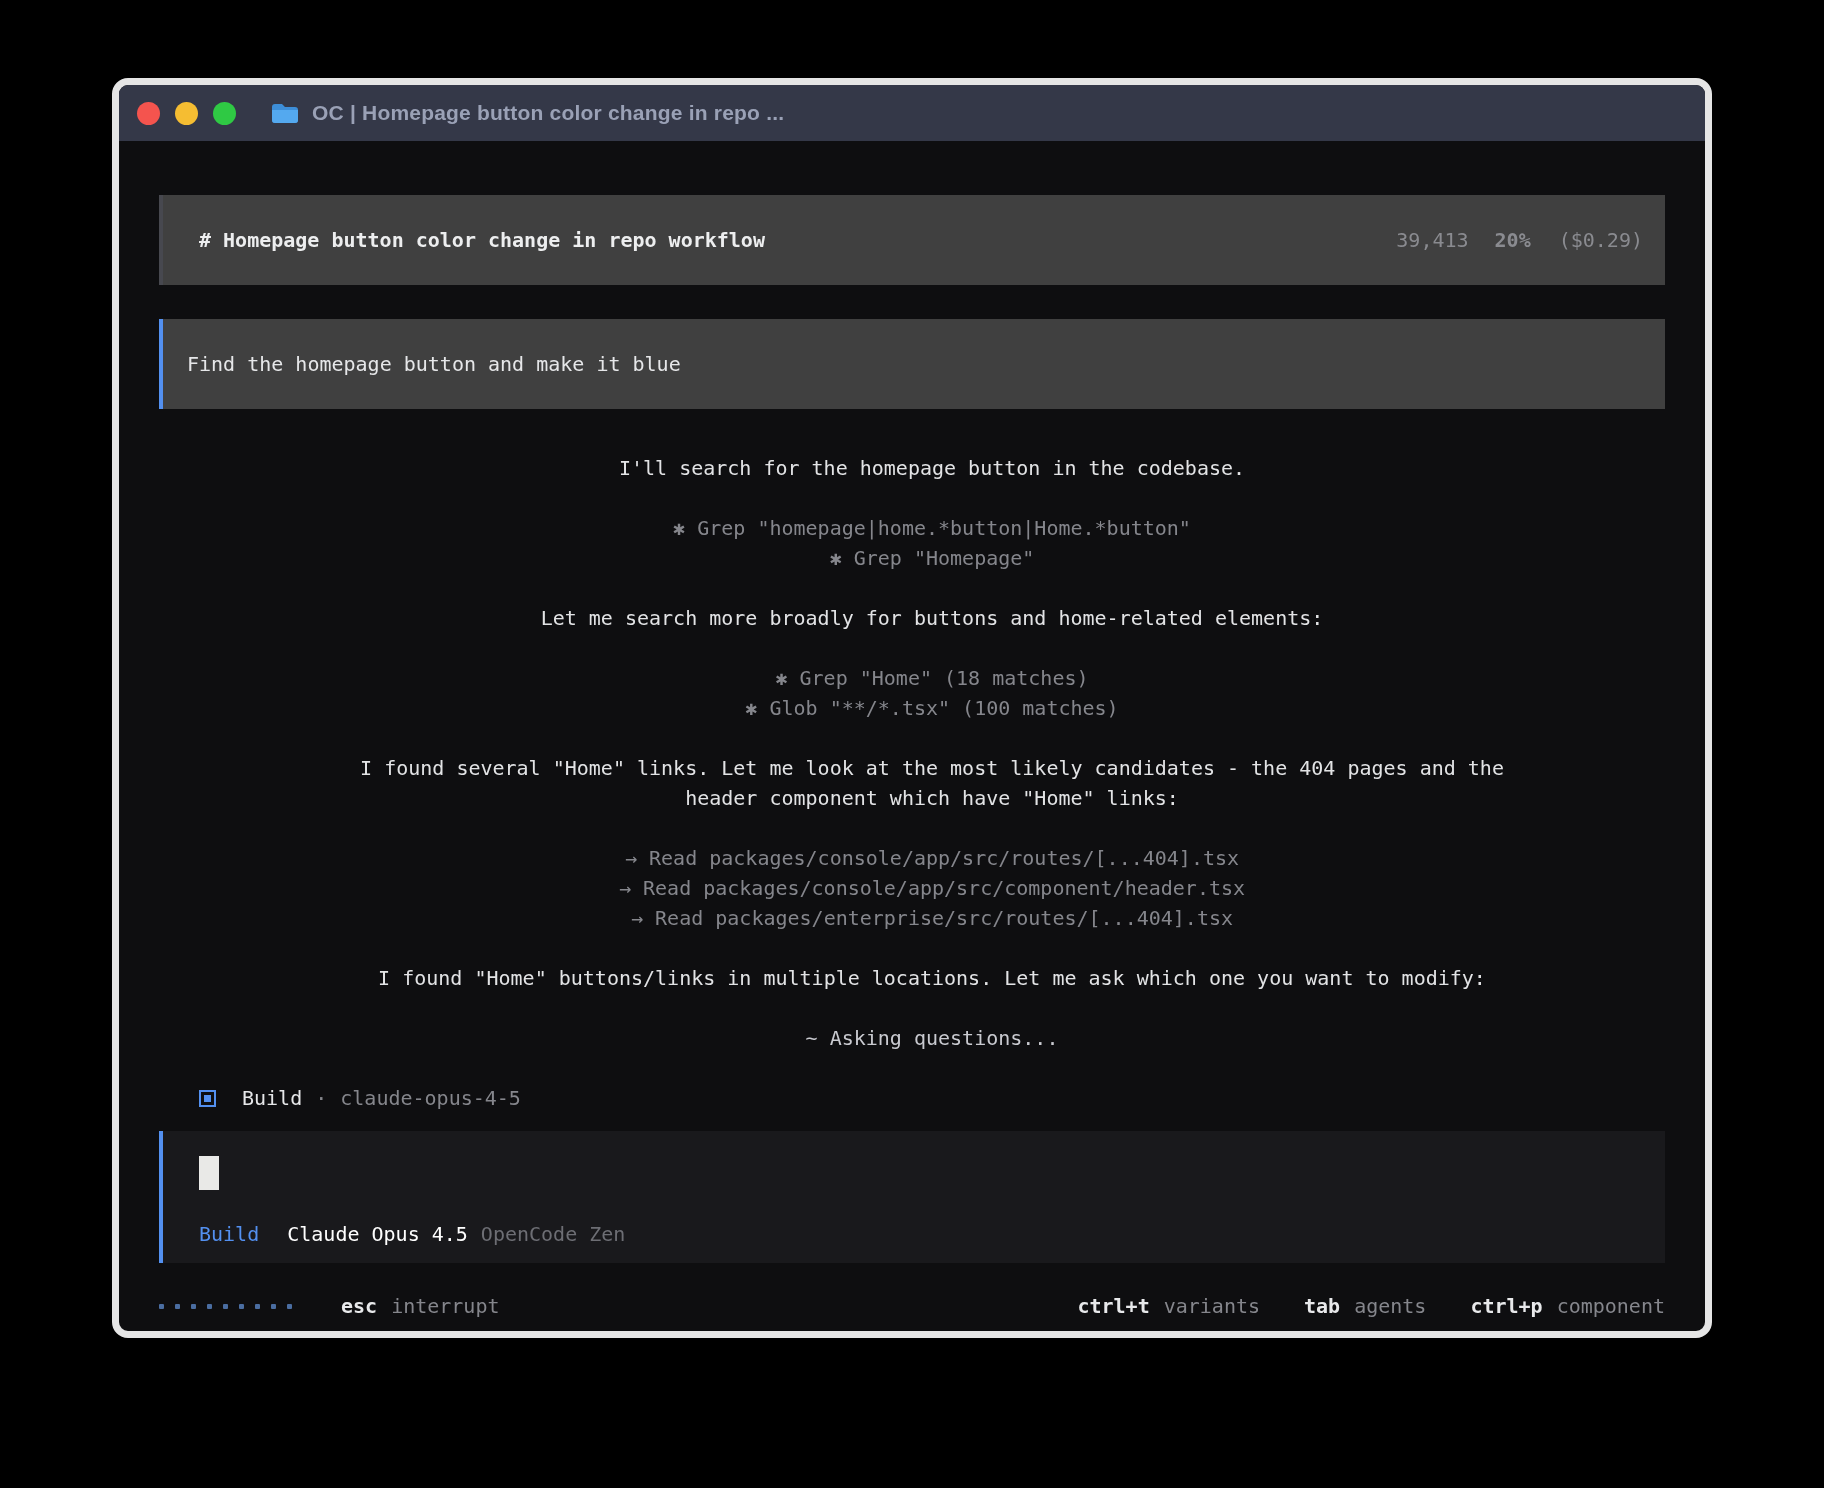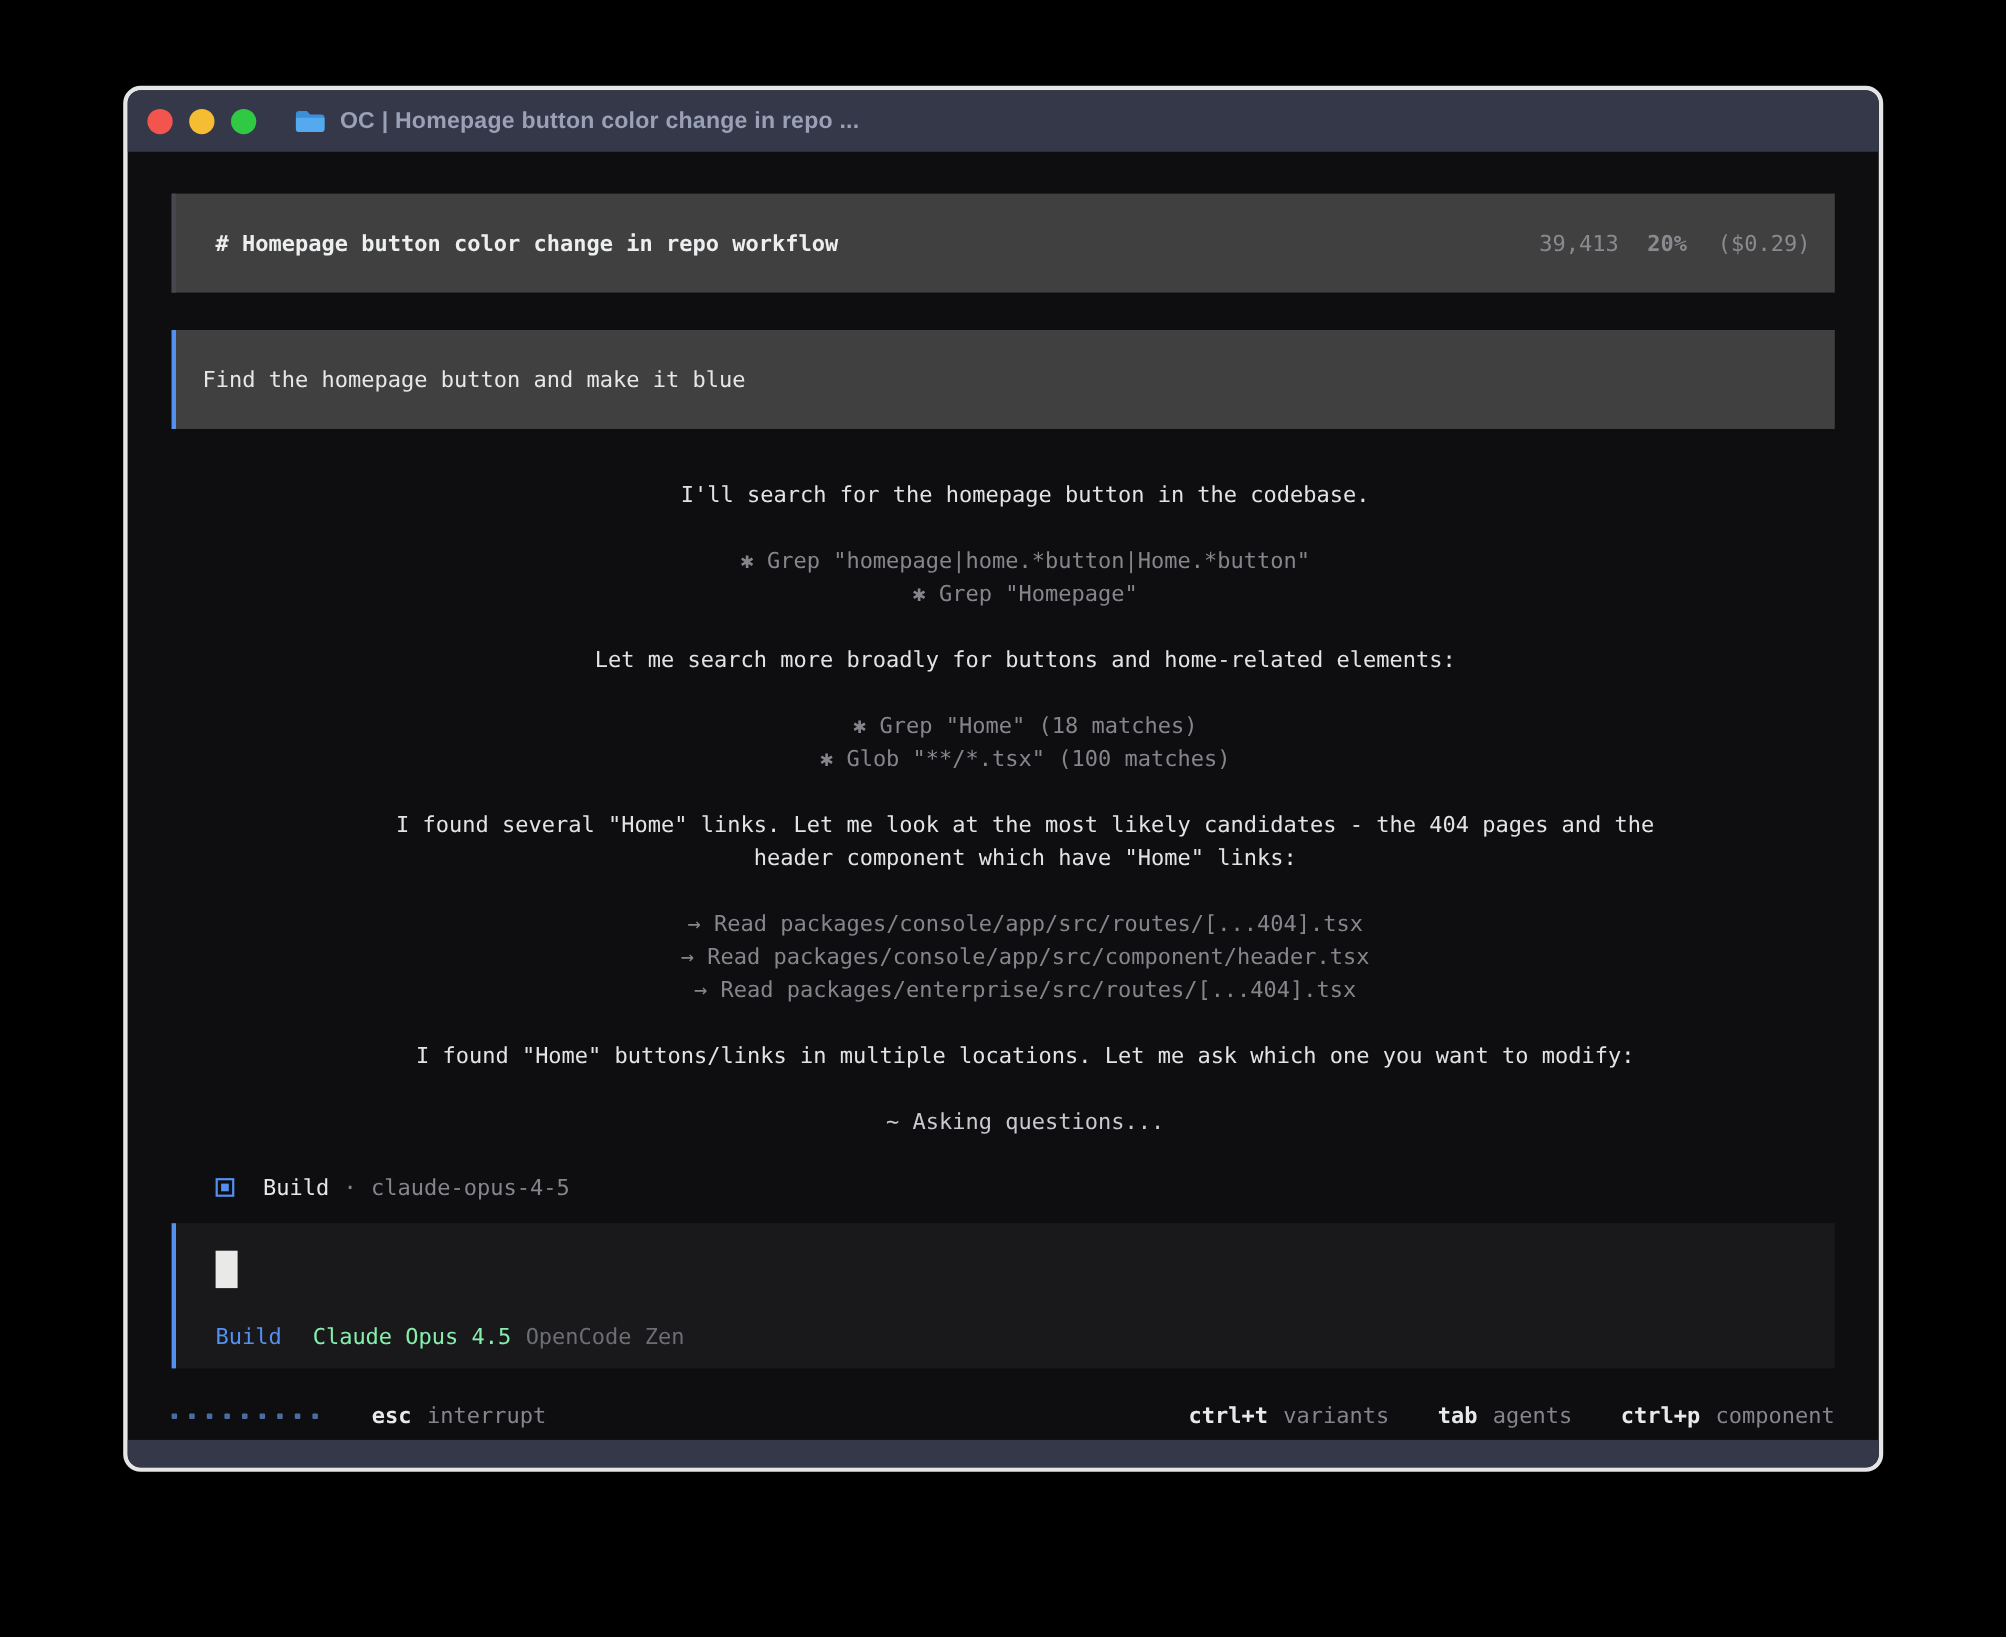--- a/index.html
+++ b/index.html
@@ -2,25 +2,26 @@
 <html><head>
 <meta charset="utf-8">
 <style>
   * { margin: 0; padding: 0; box-sizing: border-box; }
   html, body { width: 1824px; height: 1488px; background: #000; overflow: hidden; }
 
   .window {
     position: absolute; left: 112px; top: 78px;
     width: 1600px; height: 1260px;
     background: #0e0e10;
-    border: 4px solid #e5e5e5;
+    border: 7px solid #e5e5e5;
     border-radius: 16px;
     overflow: hidden;
     display: flex; flex-direction: column;
     font-family: "DejaVu Sans Mono", monospace;
+    gap: 16px;
   }
 
   
   .titlebar {
     flex: none; height: 56px; background: #343848;
     display: flex; align-items: center; padding-left: 18px;
   }
   .light { width: 23px; height: 23px; border-radius: 50%; margin-right: 15px; flex: none; }
   .light-red    { background: #f4544e; }
   .light-yellow { background: #f5bd32; }
@@ -76,21 +77,21 @@
   
   .input-panel {
     margin-top: 18px; height: 132px;
     background: #19191c; border-left: 4px solid #5390f0;
     padding: 25px 0 14px 36px;
     display: flex; flex-direction: column; justify-content: space-between;
   }
   .cursor-block { width: 20px; height: 34px; background: #e9e9e7; }
   .input-meta { display: flex; align-items: baseline; height: 30px; }
   .meta-agent    { color: #5390f0; }
-  .meta-model    { color: #86efac; margin-left: 28px; }
+  .meta-model    { color: #ffffff; margin-left: 28px; }
   .meta-provider { color: #6d6e74; margin-left: 13px; }
 
   
   .status-bar {
     margin-top: 26px; height: 34px;
     display: flex; align-items: center; justify-content: space-between;
   }
   .status-left, .status-right { display: flex; align-items: center; }
   .spinner { display: flex; align-items: center; margin-right: 38px; }
   .spin-dot { width: 5px; height: 5px; background: #4a6da1; border-radius: 1px; margin-right: 11px; }

